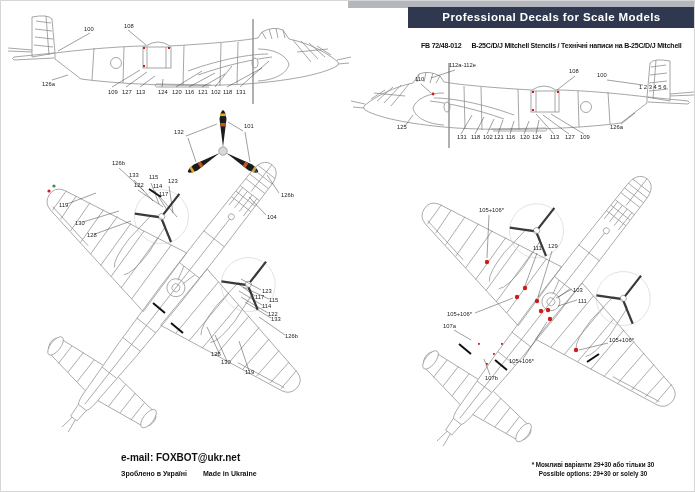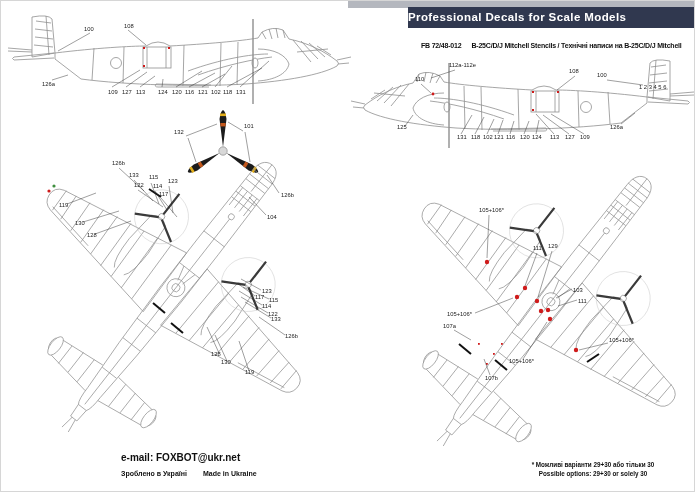--- a/index.html
+++ b/index.html
@@ -4,21 +4,21 @@
 <style>
   html,body{margin:0;padding:0;background:#fff;}
   .sheet{position:relative;width:695px;height:492px;background:#ffffff;overflow:hidden;
          font-family:"Liberation Sans",sans-serif;box-sizing:border-box;border:1px solid #d6d6d6;}
   .abs{position:absolute;}
   svg{position:absolute;overflow:visible;}
   svg text{font-family:"Liberation Sans",sans-serif;font-size:5.8px;fill:#1c1c1c;}
   .ldr{stroke:#2a2a2a;stroke-width:0.45;fill:none;}
   .gray-strip{left:347px;top:0;width:348px;height:7px;background:#b4b7be;}
   .banner{left:407px;top:6px;width:287px;height:21px;background:#30384f;color:#fff;
-          font-weight:bold;font-size:11.5px;line-height:21px;text-align:left;letter-spacing:0.4px;}
+          font-weight:bold;font-size:11.5px;line-height:21px;text-align:center;letter-spacing:0.4px;}
   .brand{left:352px;top:35px;font-size:19px;font-weight:800;letter-spacing:1.5px;color:#101010;}
   .prodline{left:420px;top:41px;display:flex;gap:10px;font-size:7px;font-weight:bold;
             letter-spacing:-0.2px;white-space:nowrap;color:#101010;}
   .email{left:120px;top:451px;font-size:10px;font-weight:bold;color:#101010;z-index:5;}
   .madein{left:120px;top:469px;display:flex;gap:16px;font-size:7px;font-weight:bold;color:#101010;z-index:5;}
   .footnote{left:492px;top:459px;width:200px;text-align:center;font-size:6.3px;font-weight:bold;
             line-height:1.5;color:#101010;z-index:5;}
 </style>
 </head>
 <body>

